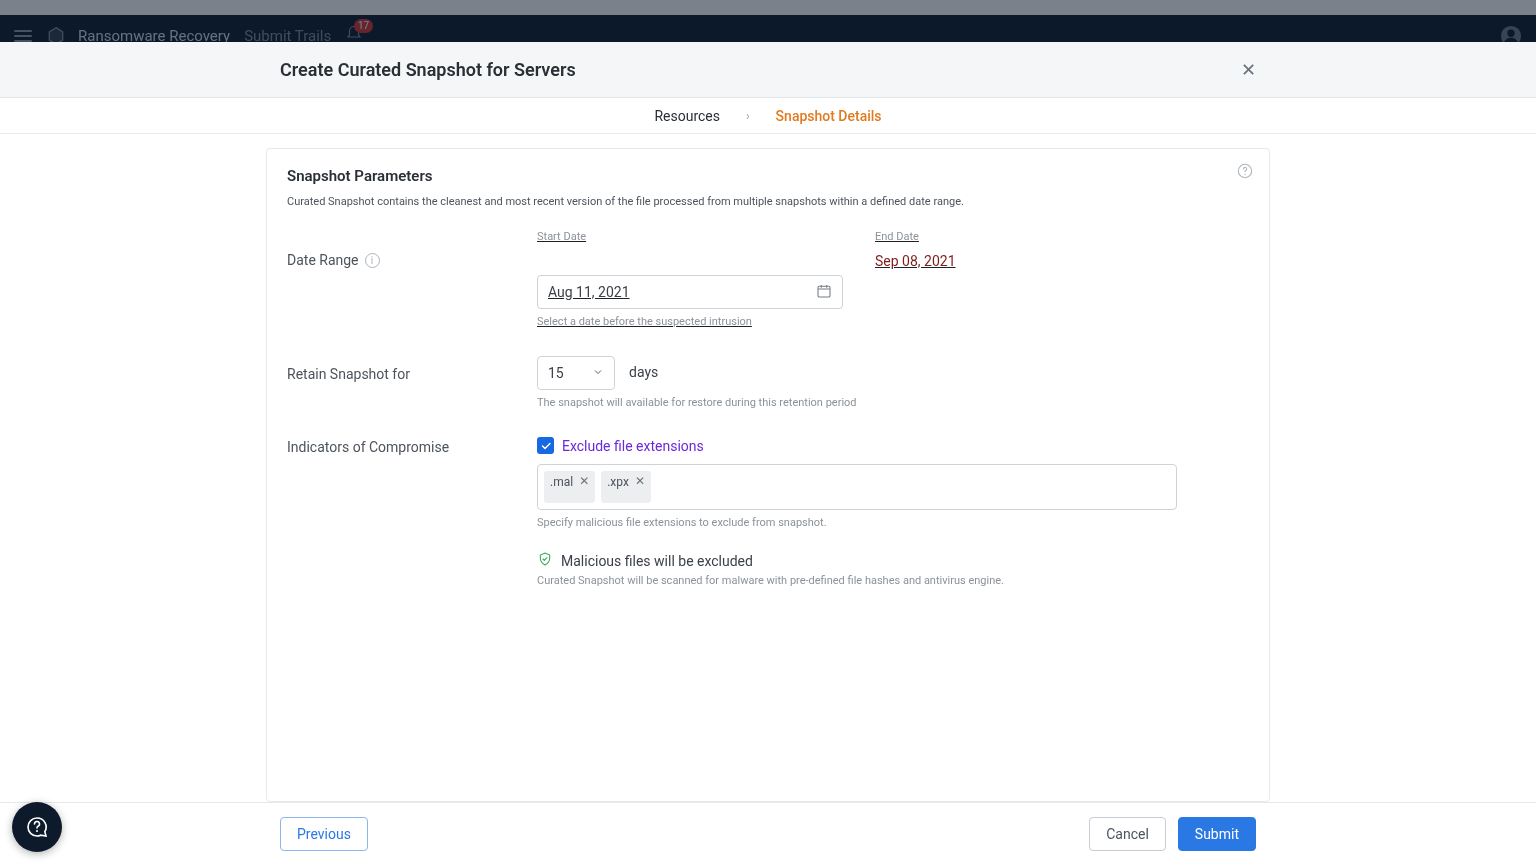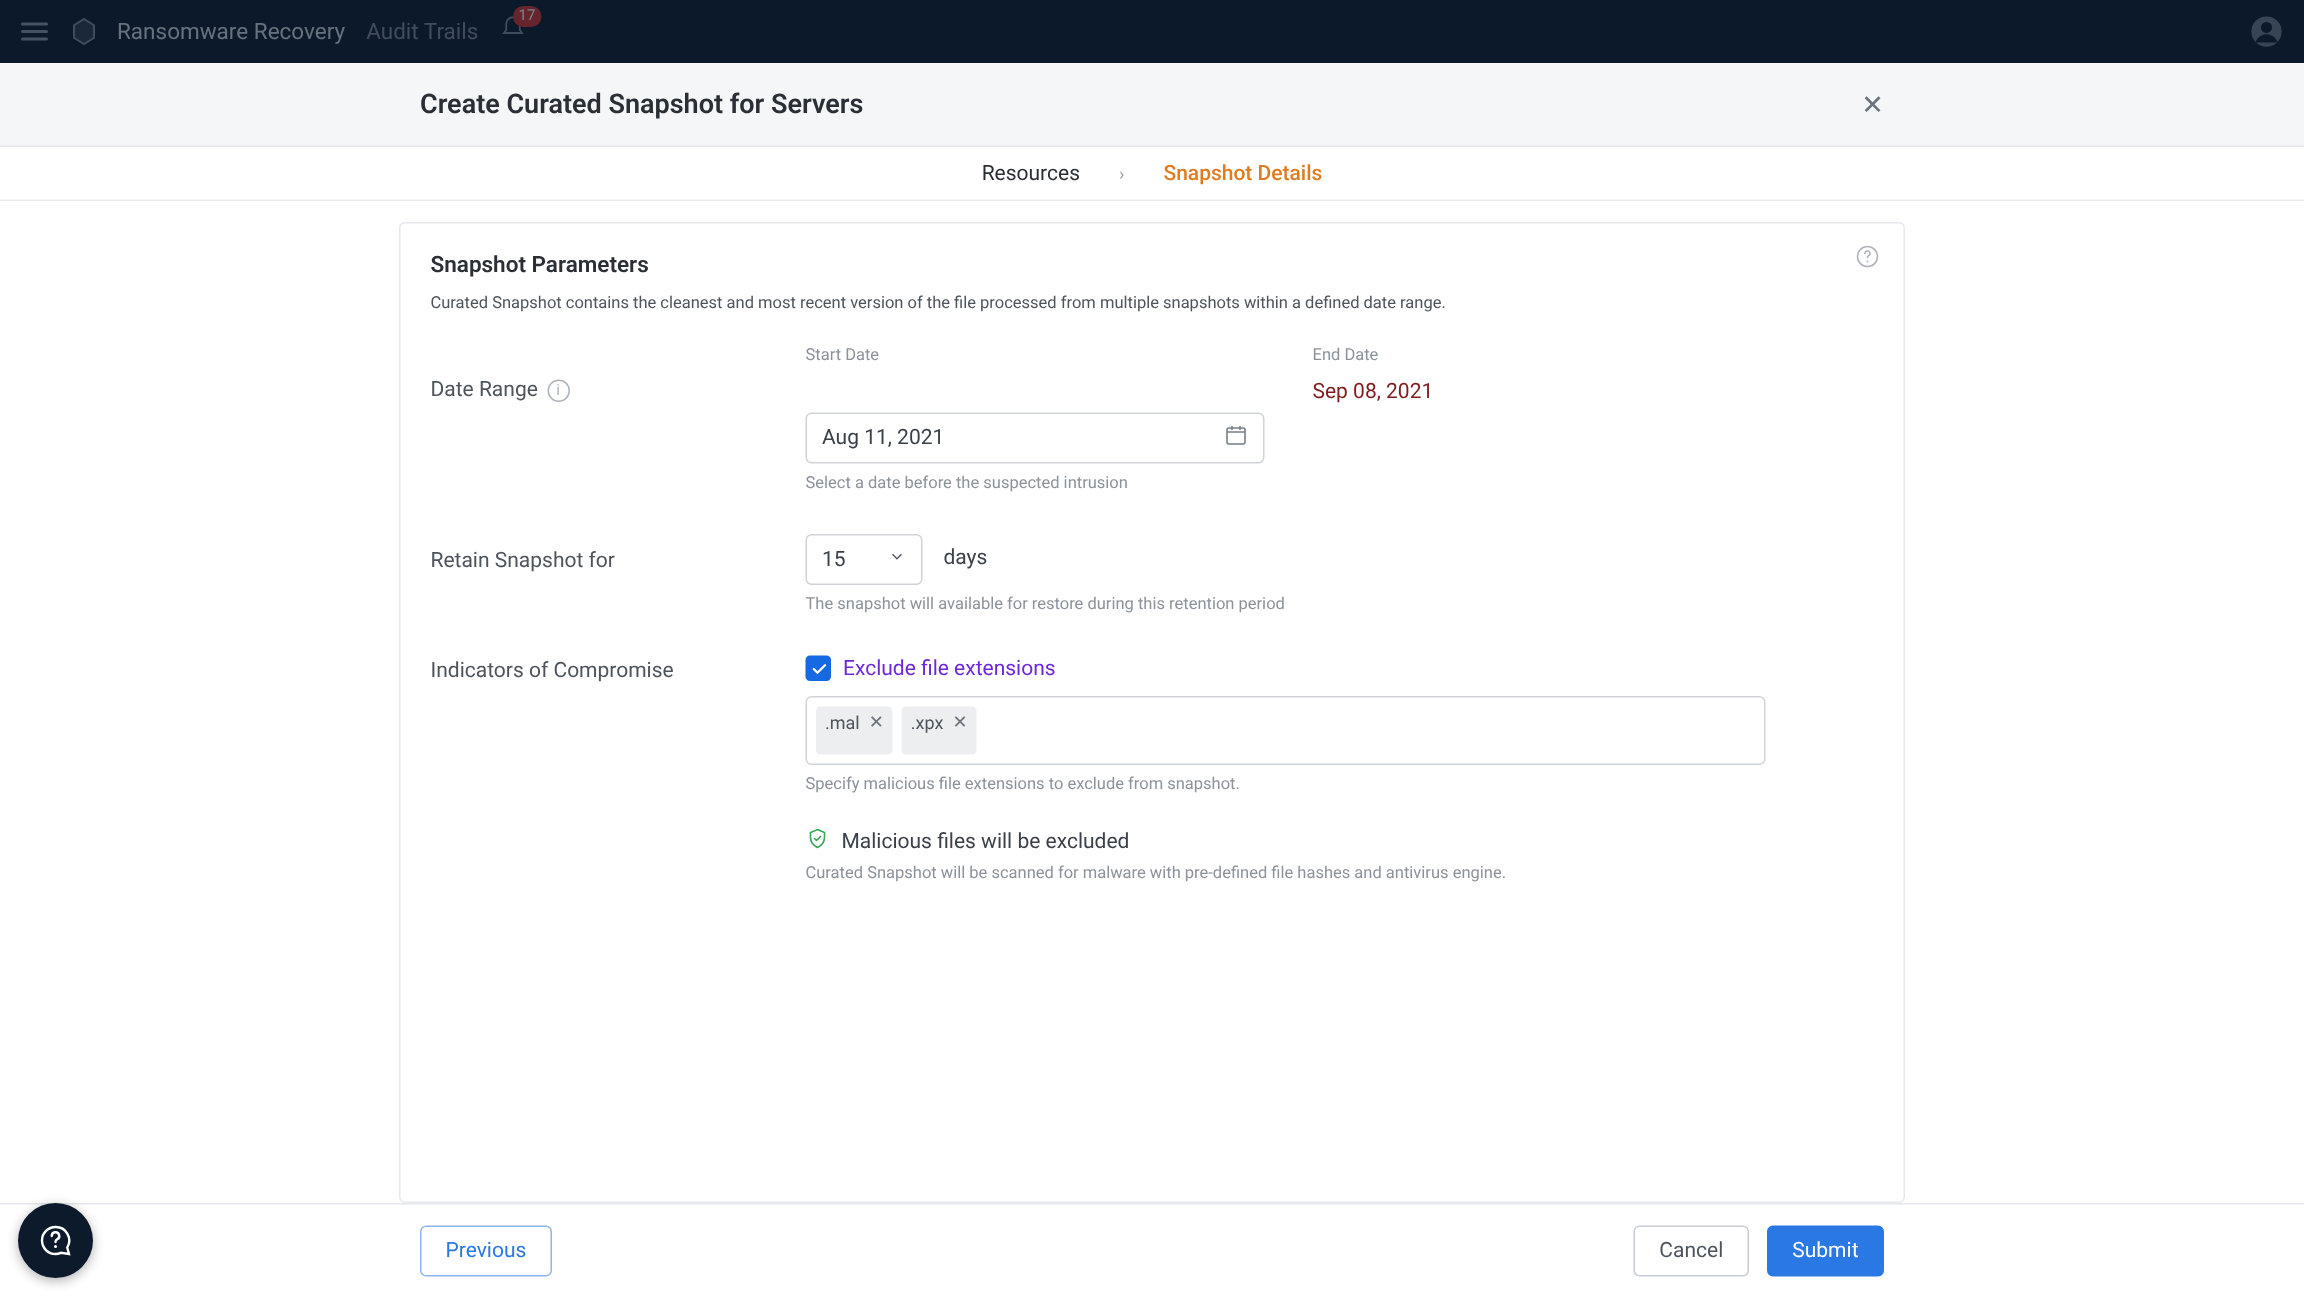--- a/index.html
+++ b/index.html
@@ -9,20 +9,21 @@
   
   .navbar {
     background:#0c1a2b;
     height:42px;
     display:flex;
     align-items:center;
     padding:0 14px;
     color:#cfd6dd;
     font-size:15px;
     position:relative;
+    margin-top:15px;
   }
   .navbar .ham { width:18px; margin-right:14px; cursor:pointer; }
   .navbar .ham div { height:2px; background:#8a97a5; margin:3px 0; border-radius:1px; }
   .navbar .logo { margin-right:12px; display:flex; align-items:center; }
   .navbar .app-title { color:#d6dbe0; font-weight:400; margin-right:14px; }
   .navbar .tab { color:#7e8a98; margin-right:14px; cursor:pointer; }
   .navbar .bell { position:relative; margin-right:10px; cursor:pointer; }
   .navbar .bell .badge {
     position:absolute; top:-6px; right:-10px;
     background:#d2322d; color:#fff; font-size:10px; border-radius:8px;
@@ -83,21 +84,21 @@
   .panel-desc { font-size:11px; color:#4d545c; margin-bottom:22px; }
   .panel .help-circle { position:absolute; right:16px; top:14px; color:#aeb4bb; cursor:pointer; }
 
   .row { display:flex; margin-bottom:28px; align-items:flex-start; }
   .row .label-col { width:250px; padding-top:22px; color:#4d545c; font-size:14px; display:flex; align-items:center; gap:6px;}
   .row.retain .label-col { padding-top:10px; }
   .row.ioc .label-col { padding-top:2px; }
   .row .field-col { flex:1; display:flex; gap:32px; }
   .info-circle { width:15px; height:15px; border:1px solid #adb3ba; border-radius:50%; display:inline-flex; align-items:center; justify-content:center; font-size:10px; color:#adb3ba; cursor:pointer;}
 
-  .mini-stack { display:flex; flex-direction:column; }
+  .mini-stack { display:flex; flex-direction:column;text-decoration:underline; }
   .mini-label { font-size:11px; color:#8b929a; margin-bottom:4px; }
   .date-input {
     width:306px; height:34px;
     border:1px solid #cfd3d8; border-radius:4px;
     display:flex; align-items:center; justify-content:space-between;
     padding:0 10px; font-size:14px; color:#3b4149; cursor:pointer;margin-top:28px;
   }
   .hint { font-size:11px; color:#8b929a; margin-top:6px; }
   .static-value { font-size:14px; color:#7f1d1d; padding-top:6px; }
 
@@ -172,21 +173,21 @@
       <div></div>
       <div></div>
       <div></div>
     </div>
   <span class="logo">
     <svg width="20" height="20" viewBox="0 0 24 24" fill="none">
         <path d="M12 2 L20 7 L20 17 L12 22 L4 17 L4 7 Z" stroke="#7e8a98" stroke-width="1.6" fill="#2b3a4c"></path>
       </svg>
   </span>
   <span class="app-title">Ransomware Recovery</span>
-  <span class="tab">Audit Trails</span>
+  <span class="tab">Submit Trails</span>
   <span class="bell">
     <svg width="18" height="18" viewBox="0 0 24 24" fill="none">
         <path d="M6 8a6 6 0 1 1 12 0v5l2 3H4l2-3V8z" stroke="#7e8a98" stroke-width="1.6"></path>
       </svg>
     <span class="badge">17</span>
   </span>
   <span class="user">
     <svg width="22" height="22" viewBox="0 0 24 24">
         <circle cx="12" cy="12" r="11" fill="#6b7886"></circle>
         <circle cx="12" cy="9" r="4" fill="#0c1a2b"></circle>

